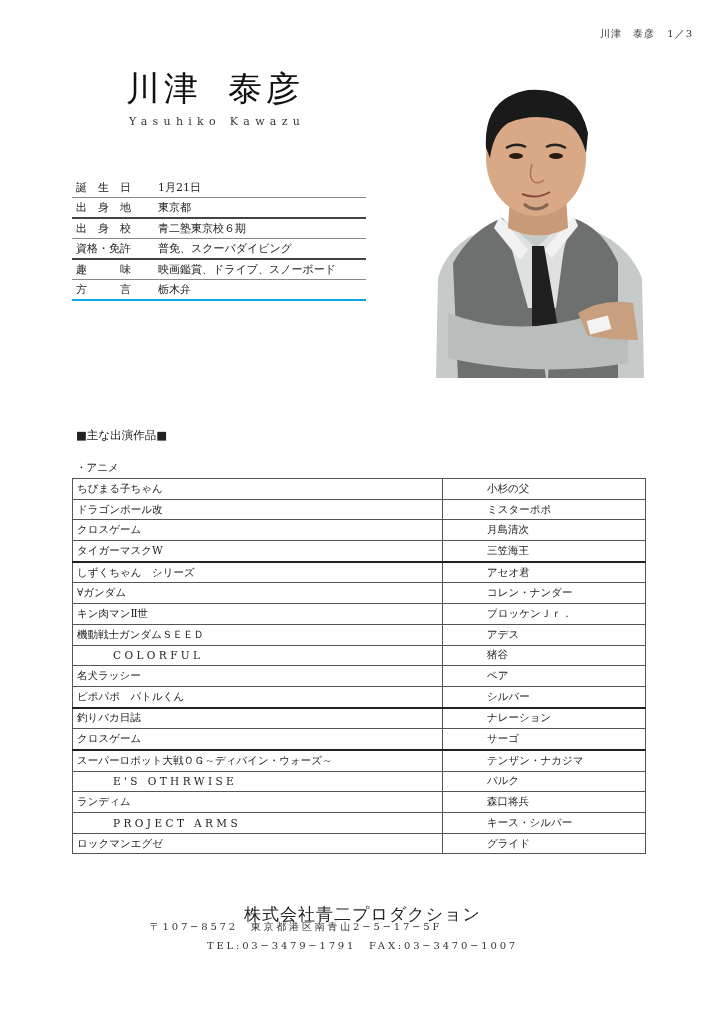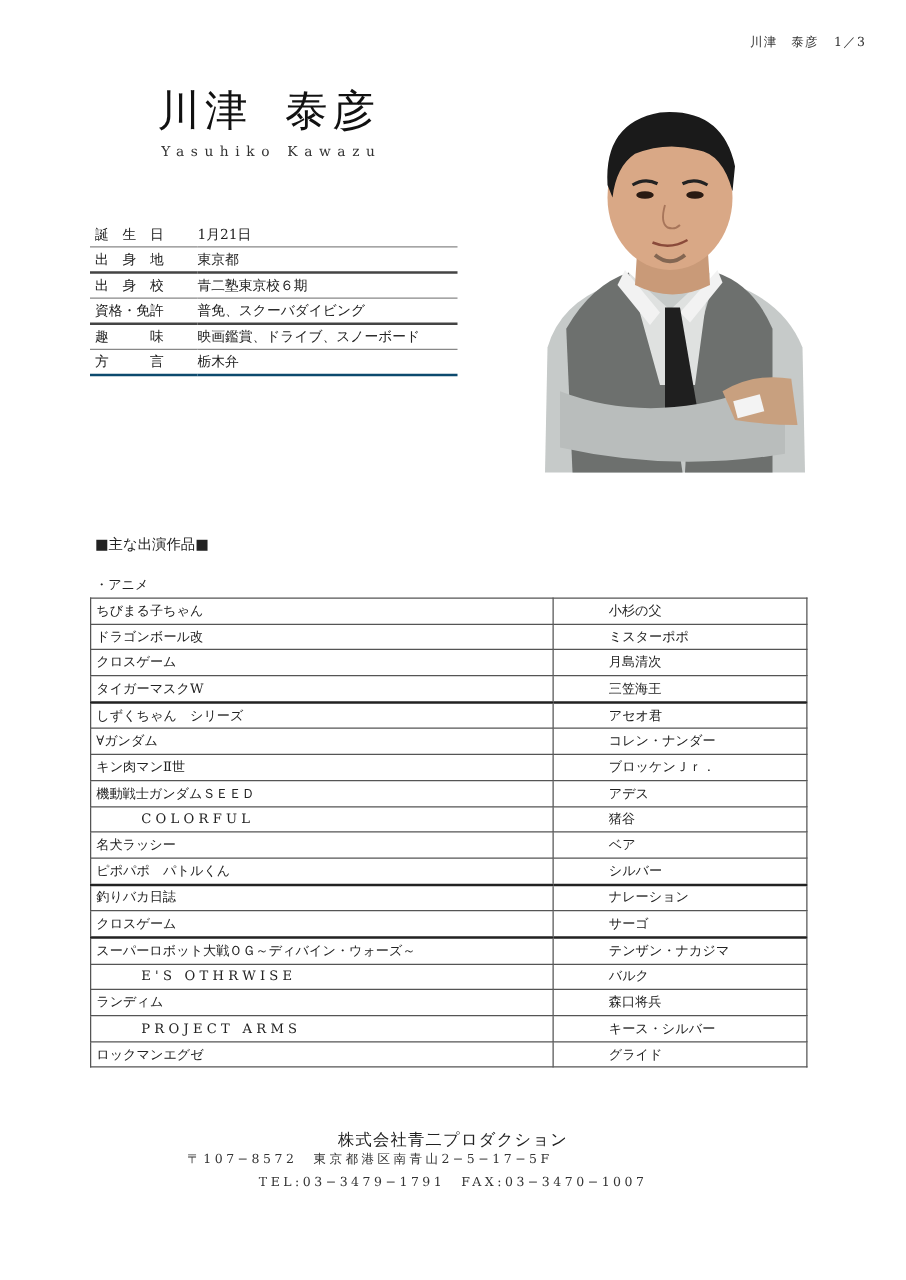--- a/index.html
+++ b/index.html
@@ -6,32 +6,32 @@
   body { width:725px; height:1024px; position:relative; overflow:hidden;
          font-family:"DejaVu Serif","Liberation Serif",serif; color:#222; }
   .page-header { position:absolute; top:27px; right:32px; font-size:10px; letter-spacing:1px; color:#333; }
   .page-header span { margin-left:8px; }
   .name-kanji { position:absolute; top:66px; left:126px; font-size:34px; letter-spacing:4px; color:#111; font-weight:normal; }
   .name-kanji .gap { display:inline-block; width:26px; }
   .name-roman { position:absolute; top:115px; left:129px; font-size:11px; letter-spacing:5.3px; color:#333; }
   .profile { position:absolute; top:178px; left:72px; width:294px; border-collapse:collapse; font-size:11px; }
   .profile td { padding:0; height:19px; border-bottom:2px solid #444; vertical-align:middle; }
   .profile tr:nth-child(odd) td { border-bottom-color:#888; border-bottom-width:1px; }
-  .profile tr:last-child td { border-bottom:2px solid #0c4a6e;margin-left:40px; }
+  .profile tr:last-child td { border-bottom:2px solid #0ea5e9;margin-left:40px; }
   .profile .lbl { width:82px; padding-left:4px; letter-spacing:0; white-space:nowrap; }
   .profile .val { padding-left:0; white-space:nowrap; }
   .photo { position:absolute; left:428px; top:78px; width:218px; height:308px; overflow:hidden; }
   .section-title { position:absolute; top:428px; left:76px; font-size:11.5px; }
   .sub-title { position:absolute; top:461px; left:76px; font-size:10.5px; }
   .works { position:absolute; top:478px; left:72px; width:574px; border-collapse:collapse; font-size:10.5px; }
   .works td { height:19.7px; border:1px solid #555; padding:0 0 0 4px; vertical-align:middle; white-space:nowrap; }
   .works td.role { width:158px;padding-left:44px; }
   .works tr.thick td { border-top:2px solid #222; }
   .works .latin { letter-spacing:3.4px;padding-left:40px; }
-  .company { position:absolute; top:903px; left:0; width:725px; text-align:center; font-size:13px; letter-spacing:1px; color:#222; }
+  .company { position:absolute; top:903px; left:0; width:725px; text-align:center; font-size:17px; letter-spacing:1px; color:#222; }
   .address { position:absolute; top:920px; left:0; width:592px; text-align:center; font-size:10px; letter-spacing:2.8px; color:#333; }
   .phone { position:absolute; top:939px; left:0; width:725px; text-align:center; font-size:10px; letter-spacing:2.8px; color:#333; }
 </style>
 </head>
 <body>
 
 <div class="page-header">
   <span>川津　泰彦</span>
   <span>1／3</span>
 </div>

